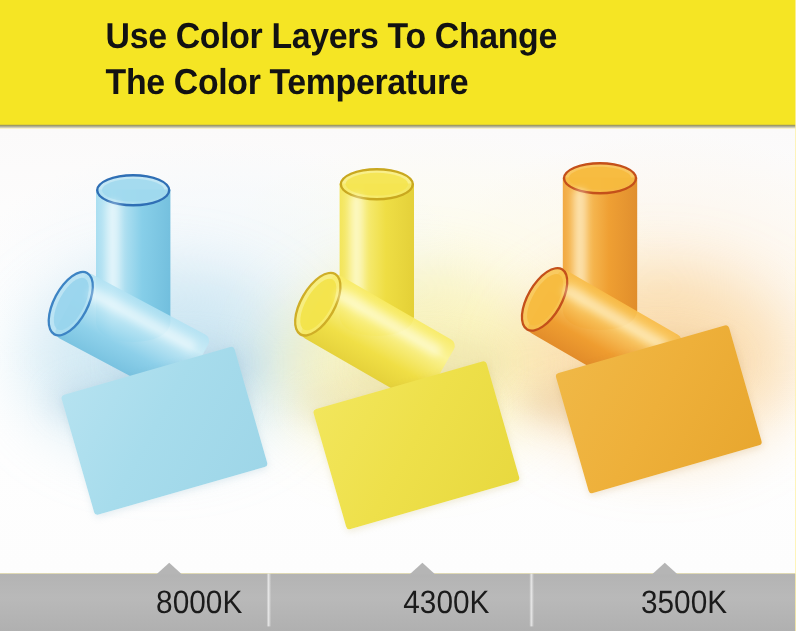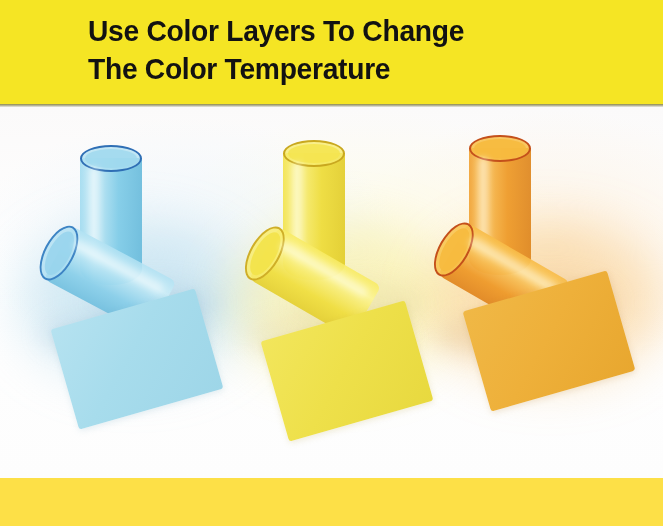--- a/index.html
+++ b/index.html
@@ -325,14 +325,28 @@
       <div class="capin" style="background:rgba(246,186,62,0.90);"></div>
       <div class="hl"></div>
     </div>
 
     <div class="sheet" style="left:474px; top:182px; transform:rotate(-16deg);
                 background:linear-gradient(135deg, #f0b846 0%, #eeb03a 48%, #e8a72f 100%);
                 box-shadow:0 2px 6px rgba(190,150,80,0.22);"></div>
 
   </div>
 
+  <div class="barwrap">
+    <div class="bar"></div>
+
+    <div class="pointer" style="left:130px;"></div>
+    <div class="pointer" style="left:341px;"></div>
+    <div class="pointer" style="left:543px;"></div>
+
+    <div class="bar-seg-div" style="left:222px;"></div>
+    <div class="bar-seg-div" style="left:441px;"></div>
+
+    <div class="bar-label" style="left:66px; width:200px;">8000K</div>
+    <div class="bar-label" style="left:272px; width:200px;">4300K</div>
+    <div class="bar-label" style="left:470px; width:200px;">3500K</div>
+  </div>
 
 </div>
 
 </body></html>

